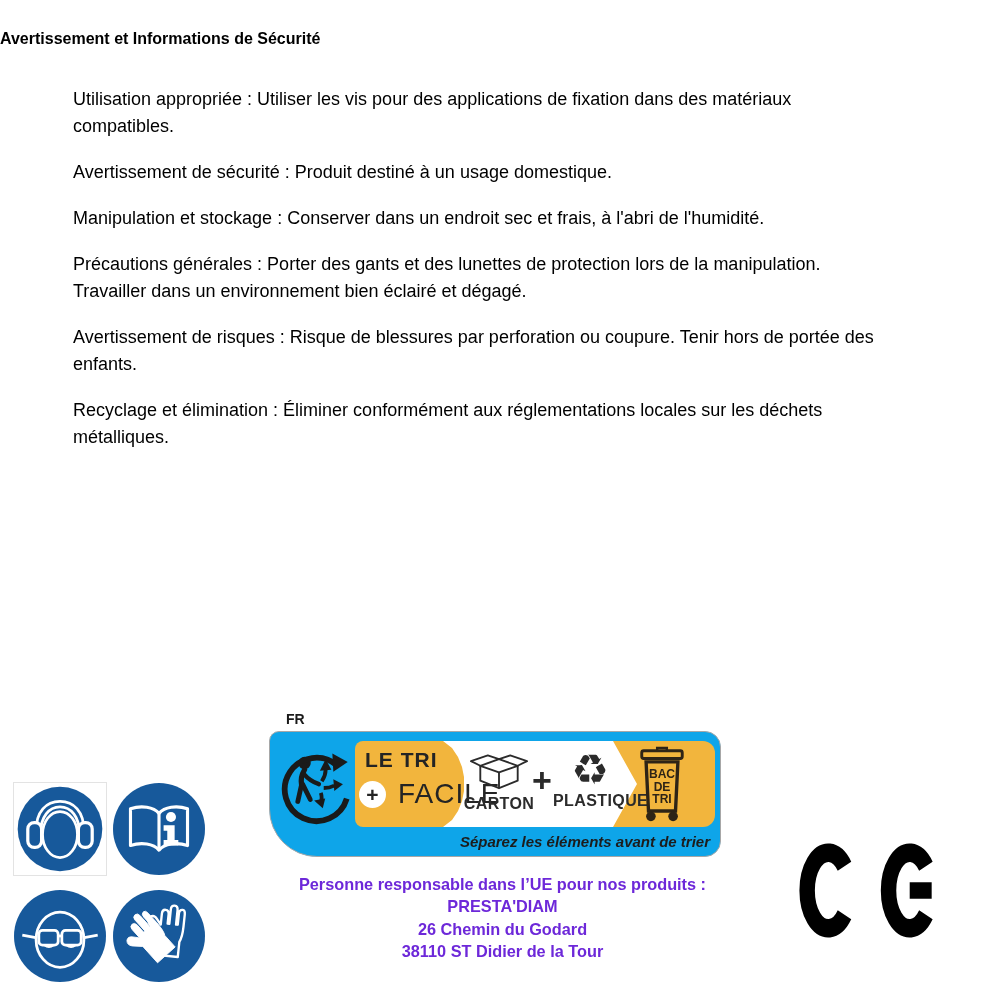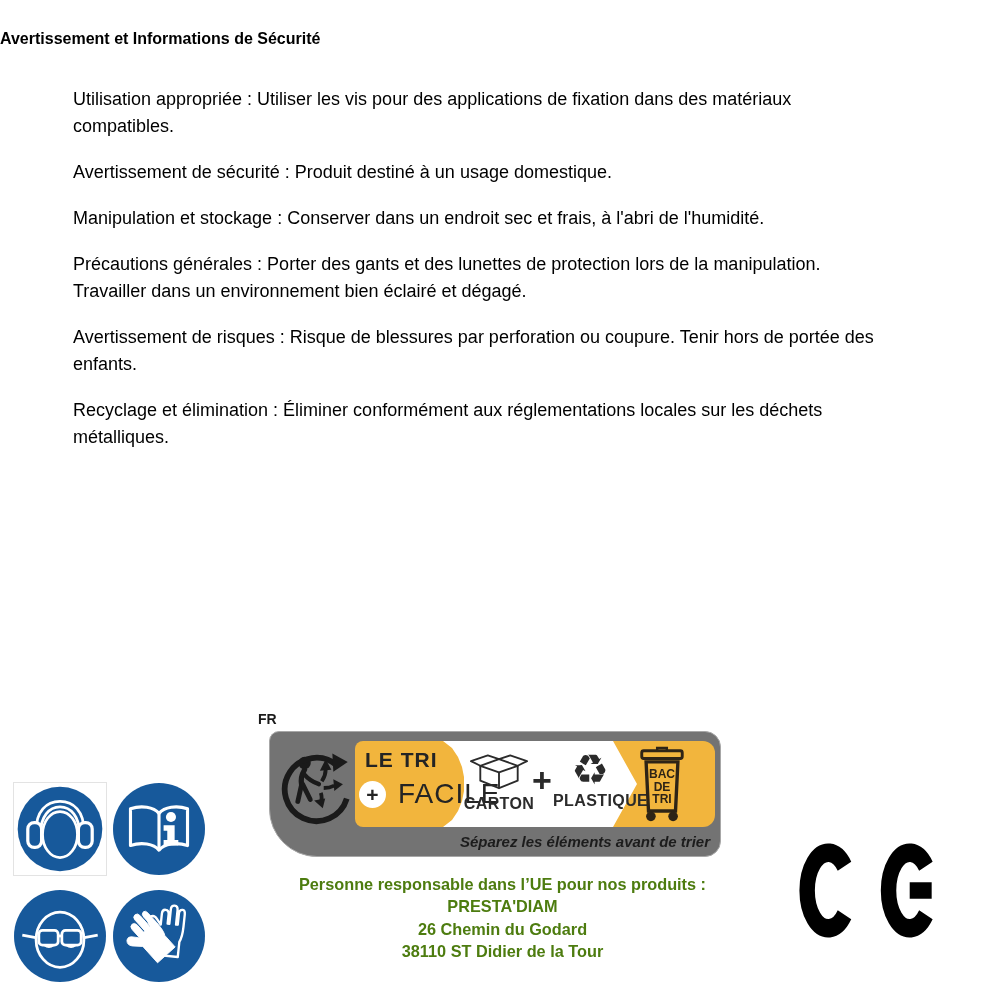--- a/index.html
+++ b/index.html
@@ -26,23 +26,23 @@
   .safety-text p{margin:0 0 19px 0;white-space:pre;}
   
   .icons-grid{
     position:absolute;left:14px;top:783px;
     display:grid;grid-template-columns:92px 92px;grid-auto-rows:92px;
     column-gap:7px;row-gap:15px;
   }
   .icon-cell svg{display:block;width:92px;height:92px;}
   .framed{box-shadow:0 0 0 1px #E3E3E3;}
   
-  .fr-label{position:absolute;left:258px;top:711px;font-size:14px;font-weight:bold;color:#1a1a1a;}
+  .fr-label{position:absolute;left:286px;top:711px;font-size:14px;font-weight:bold;color:#1a1a1a;}
   .infotri{
-    position:absolute;left:269px;top:731px;width:452px;height:126px;background:#737373;
+    position:absolute;left:269px;top:731px;width:452px;height:126px;background:#0ea5e9;
     border:1.6px solid var(--border-gray);border-radius:10px 16px 16px 48px;
   }
   .triman{position:absolute;left:8px;top:8px;}
   .band{
     position:absolute;left:85px;top:9px;width:360px;height:86px;
     background:var(--label-yellow);border-radius:8px 12px 12px 8px;
   }
   .band-white{
     position:absolute;left:88px;top:0;width:194px;height:86px;background:#fff;
     clip-path:polygon(0 0,9px 7px,15px 16px,19px 26px,21px 36px,21px 50px,19px 60px,15px 70px,9px 79px,0 86px,170px 86px,194px 43px,170px 0);
@@ -65,21 +65,21 @@
   .recycle-glyph{font-size:42px;line-height:44px;color:#2b2b2b;font-family:"DejaVu Sans",sans-serif;}
   .plus-sep{position:absolute;left:177px;top:20px;font-size:34px;font-weight:bold;color:#2b2b2b;z-index:2;}
   .bin-wrap{position:absolute;left:280px;top:5px;z-index:2;}
   .tagline{
     position:absolute;right:10px;top:101px;font-size:15px;font-weight:bold;
     font-style:italic;color:#1c1c1c;white-space:nowrap;
   }
   
   .responsible{
     position:absolute;left:230px;top:873px;width:545px;text-align:center;
-    font-size:16.3px;font-weight:bold;line-height:22.3px;color:#4d7c0f;
+    font-size:16.3px;font-weight:bold;line-height:22.3px;color:#6d28d9;
   }
   
   .ce-mark{position:absolute;left:799px;top:842px;}
 </style>
 </head>
 <body>
 
 <div class="page-title">Avertissement et Informations de Sécurité</div>
 
 <div class="safety-text">

